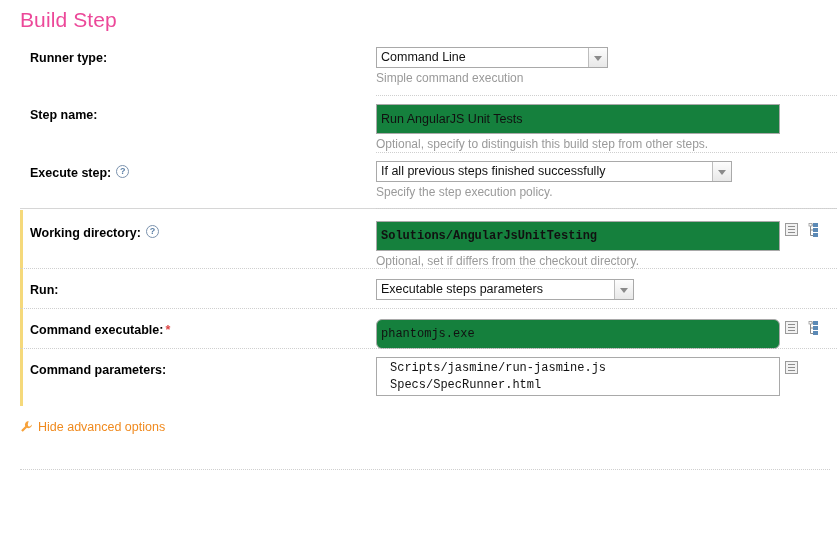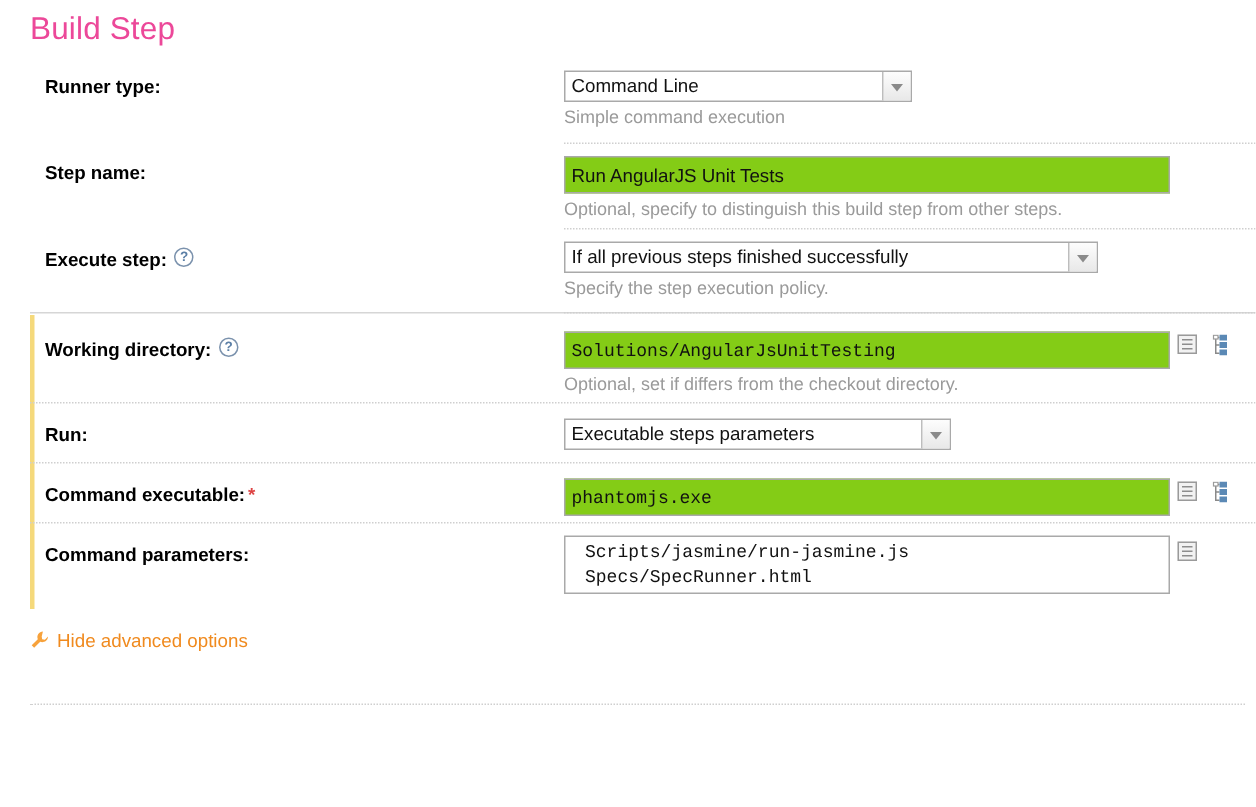--- a/index.html
+++ b/index.html
@@ -70,23 +70,23 @@
     font-weight: bold;
     font-family: "Liberation Sans", sans-serif;
     vertical-align: 3px;
     margin-left: 5px;
     cursor: help;
   }
 
   
   .text-input {
     box-sizing: border-box;
-    height: 25px;
+    height: 30px;
     border: 1px solid #a9a9a9;
-    background: #84cc16;
+    background: #15803d;
     font-family: "Liberation Sans", sans-serif;
     font-size: 12.5px;
     color: #111;
     padding: 1px 4px;
     outline: none;
     border-radius: 0;
   }
   .text-input.mono {
     font-family: "Liberation Mono", monospace;
     font-size: 12px;
@@ -304,21 +304,21 @@
 
 <div class="solid-sep" style="left:20px; width:817px; top:208px;"></div>
 <div class="dotted-sep" style="left:376px; width:461px; top:208px;"></div>
 <div class="advanced-bar" style="top:210px; height:196px;"></div>
 
 <div class="row" style="top:221px;">
   <div class="label-cell" style="top:4px;">
     <span>Working directory:</span><span class="help-icon">?</span>
   </div>
   <div class="field-cell">
-    <input class="text-input mono" style="width: 404px;" type="text" value="Solutions/AngularJsUnitTesting">
+    <input class="text-input mono" style="width: 404px; font-weight: bold;" type="text" value="Solutions/AngularJsUnitTesting">
     <span class="field-icons" style="left:409px;">
       <span class="icon-btn icon-lines"></span>
       <span class="icon-btn icon-tree" style="margin-left:7px;">
         <svg width="15" height="14" viewBox="0 0 15 14" xmlns="http://www.w3.org/2000/svg">
           <path d="M2.5 1 L2.5 12.5 L5 12.5 M2.5 7 L5 7 M2.5 2 L5 2" stroke="#8a8a8a" stroke-width="1" fill="none"></path>
           <rect x="1" y="0.5" width="3" height="2.5" fill="#ffffff" stroke="#9a9a9a" stroke-width="0.8"></rect>
           <rect x="5" y="0" width="5" height="4" fill="#5b89b5"></rect>
           <rect x="5" y="5" width="5" height="4" fill="#5b89b5"></rect>
           <rect x="5" y="10" width="5" height="4" fill="#5b89b5"></rect>
         </svg>
@@ -340,21 +340,21 @@
   </div>
 </div>
 
 <div class="dotted-sep" style="left:20px; width:817px; top:308px;"></div>
 
 <div class="row" style="top:319px;">
   <div class="label-cell" style="top:4px;">
     <span>Command executable:</span><span class="req-star">*</span>
   </div>
   <div class="field-cell">
-    <input class="text-input mono" style="width: 404px;" type="text" value="phantomjs.exe">
+    <input class="text-input mono" style="width: 404px; border-radius: 6px;" type="text" value="phantomjs.exe">
     <span class="field-icons" style="left:409px;">
       <span class="icon-btn icon-lines"></span>
       <span class="icon-btn icon-tree" style="margin-left:7px;">
         <svg width="15" height="14" viewBox="0 0 15 14" xmlns="http://www.w3.org/2000/svg">
           <path d="M2.5 1 L2.5 12.5 L5 12.5 M2.5 7 L5 7 M2.5 2 L5 2" stroke="#8a8a8a" stroke-width="1" fill="none"></path>
           <rect x="1" y="0.5" width="3" height="2.5" fill="#ffffff" stroke="#9a9a9a" stroke-width="0.8"></rect>
           <rect x="5" y="0" width="5" height="4" fill="#5b89b5"></rect>
           <rect x="5" y="5" width="5" height="4" fill="#5b89b5"></rect>
           <rect x="5" y="10" width="5" height="4" fill="#5b89b5"></rect>
         </svg>

